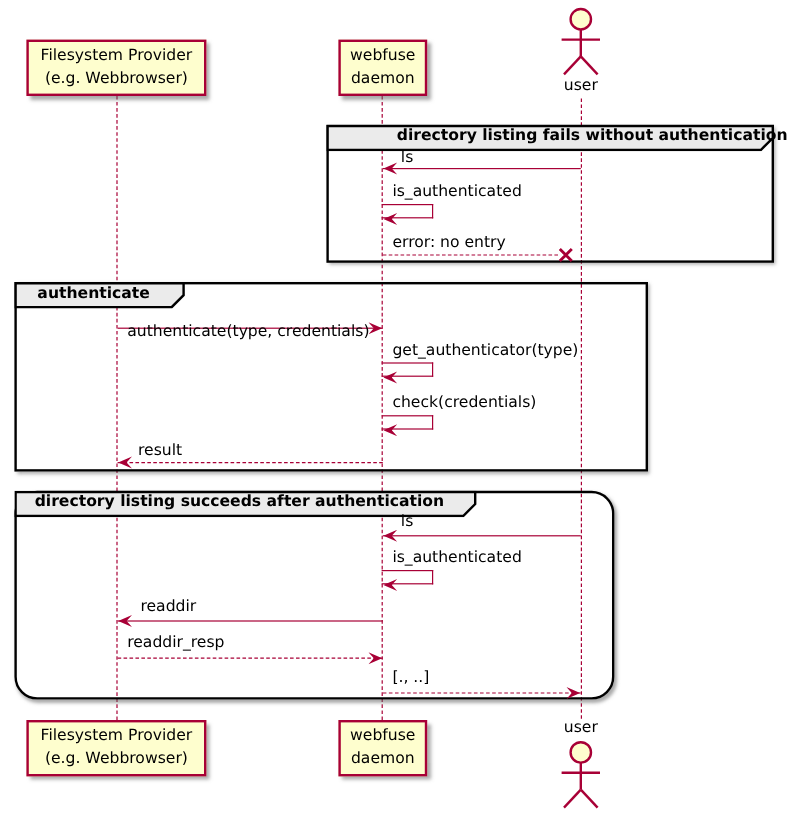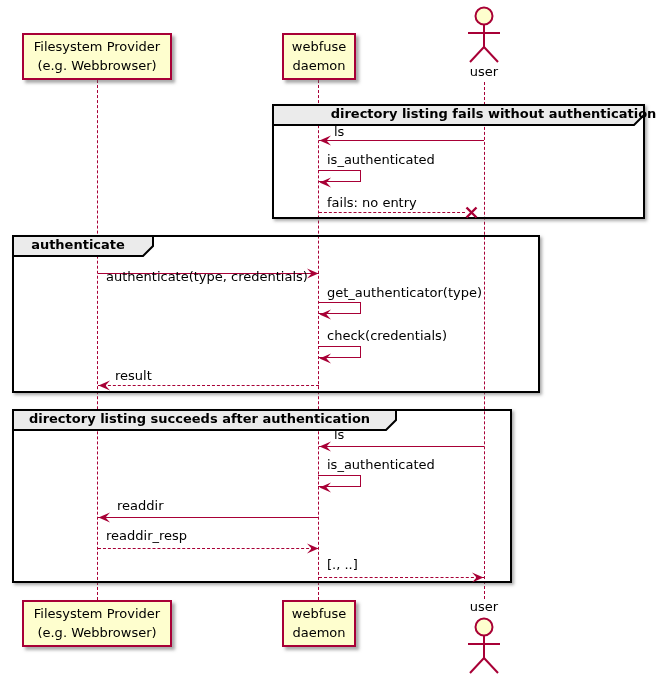--- a/index.html
+++ b/index.html
@@ -82,21 +82,21 @@
   </span>
 
   <div class="msg-label" style="left:327px;top:152px;">is_authenticated</div>
   <div class="self-loop" style="left:318px;top:170px;"></div>
   <span class="arrowhead" style="left:319px;top:177px;">
     <svg width="12" height="11">
         <path d="M12,0.5 L0.5,5.5 L12,10.5 L7.5,5.5 Z" fill="#A80036"></path>
       </svg>
   </span>
 
-  <div class="msg-label" style="left:327px;top:195px;">fails: no entry</div>
+  <div class="msg-label" style="left:327px;top:195px;">error: no entry</div>
   <div class="msg-line dashed" style="left:319px;top:212px;width:146px;"></div>
   <span class="x-marker" style="left:464px;top:205px;">
     <svg width="15" height="15">
         <path d="M2.5,2.5 L12.5,12.5 M12.5,2.5 L2.5,12.5" stroke="#A80036" stroke-width="2.4" fill="none"></path>
       </svg>
   </span>
 
   <div class="frame" style="left:12px;top:235px;width:528px;height:158px;">
     <svg class="frame-title-svg" width="144" height="22">
       <polygon points="1,1 141,1 141,11 131,21 1,21" fill="#EBEBEB" stroke="#000000" stroke-width="2"></polygon>
@@ -129,21 +129,21 @@
   </span>
 
   <div class="msg-label" style="left:115px;top:368px;">result</div>
   <div class="msg-line dashed" style="left:98px;top:385px;width:221px;"></div>
   <span class="arrowhead" style="left:98px;top:380px;">
     <svg width="12" height="11">
         <path d="M12,0.5 L0.5,5.5 L12,10.5 L7.5,5.5 Z" fill="#A80036"></path>
       </svg>
   </span>
 
-  <div class="frame" style="left:12px;top:409px;width:500px;height:174px;">
+  <div class="frame" style="left:12px;top:409px;width:500px;height:174px;border-radius:19px;">
     <svg class="frame-title-svg" width="387" height="22">
       <polygon points="1,1 384,1 384,11 374,21 1,21" fill="#EBEBEB" stroke="#000000" stroke-width="2"></polygon>
     </svg>
     <div class="frame-title-text" style="width:375px;">directory listing succeeds after authentication</div>
   </div>
 
   <div class="msg-label" style="left:334px;top:427px;">ls</div>
   <div class="msg-line" style="left:319px;top:446px;width:165px;"></div>
   <span class="arrowhead" style="left:319px;top:441px;">
     <svg width="12" height="11">

